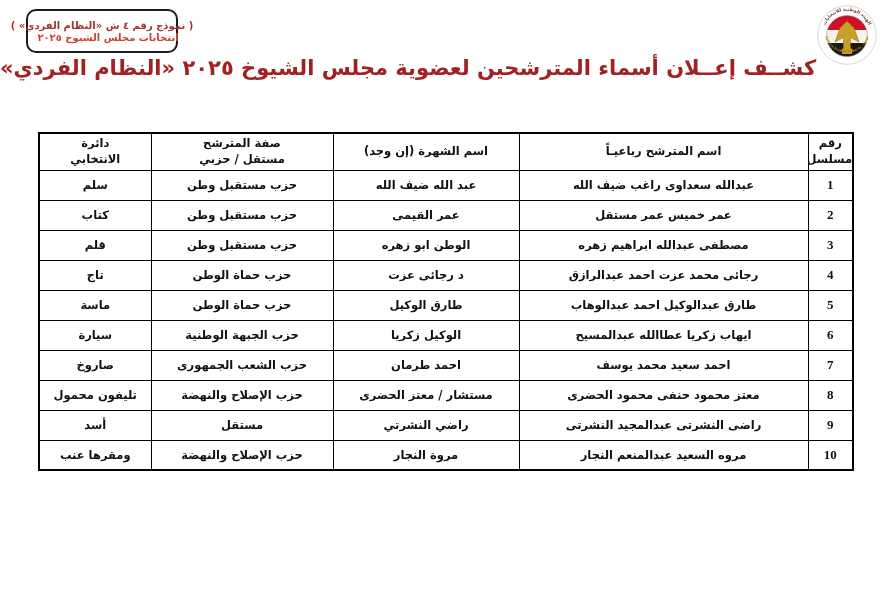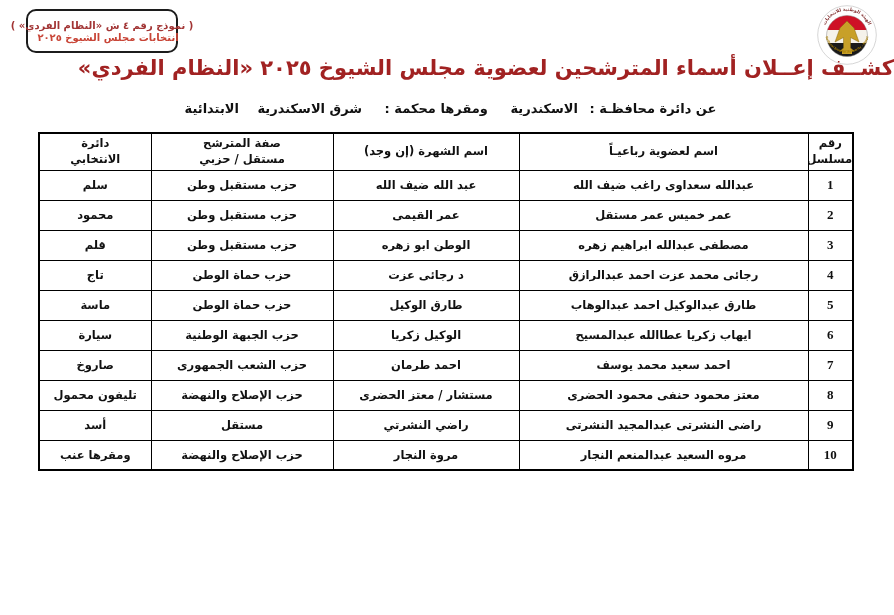--- a/index.html
+++ b/index.html
@@ -17,21 +17,21 @@
   }
   .stamp .l1 { font-size:10px; font-weight:bold; color:#a23434; white-space:nowrap; }
   .stamp .l2 { font-size:10px; font-weight:bold; color:#c84436; white-space:nowrap;margin-left:12px; }
 
   
   .logo { position:absolute; left:817px; top:5px; width:60px; height:60px; }
 
   
   .title {
     position:absolute; top:56px; left:0; width:100%;
-    text-align:right; font-size:21px; font-weight:bold; color:#a12222;
+    text-align:left; font-size:21px; font-weight:bold; color:#a12222;
     letter-spacing:0;
   }
   .subtitle {
     position:absolute; top:101px; left:0; width:100%;
     text-align:center; font-size:13px; font-weight:bold; color:#101010;
   }
   .subtitle span { display:inline-block; }
   .subtitle .gap-s { margin:0 7px; }
   .subtitle .gap-m { margin:0 11px; }
 
@@ -82,44 +82,37 @@
         <textPath href="#arcTop" startOffset="50%" text-anchor="middle">الهيئة الوطنية للانتخابات</textPath>
       </text>
       <text font-size="2.9" font-weight="bold" fill="#a67c00" font-family="DejaVu Sans, sans-serif">
         <textPath href="#arcBot" startOffset="50%" text-anchor="middle">National Election Authority - Egypt</textPath>
       </text>
     </svg>
   </div>
 
   <div class="title">كشــف إعــلان أسماء المترشحين لعضوية مجلس الشيوخ ٢٠٢٥ «النظام الفردي»</div>
 
-  <div class="subtitle">
-    <span>عن دائرة محافظـة :</span>
-    <span class="gap-s">الاسكندرية</span>
-    <span class="gap-m">ومقرها محكمة :</span>
-    <span class="gap-s">شرق الاسكندرية</span>
-    <span class="gap-s">الابتدائية</span>
-  </div>
 
   <div class="table-wrap">
     <table>
       <colgroup>
         <col style="width:45px">
         <col style="width:289px">
         <col style="width:186px">
         <col style="width:182px">
         <col style="width:112px">
       </colgroup>
       <thead>
         <tr>
           <th>
             <span class="hdr-2line">رقم</span>
             <span class="hdr-2line">مسلسل</span>
           </th>
-          <th>اسم لعضوية رباعيـاً</th>
+          <th>اسم المترشح رباعيـاً</th>
           <th>اسم الشهرة (إن وجد)</th>
           <th>
             <span class="hdr-2line">صفة المترشح</span>
             <span class="hdr-2line">مستقل / حزبي</span>
           </th>
           <th>
             <span class="hdr-2line">دائرة</span>
             <span class="hdr-2line">الانتخابي</span>
           </th>
         </tr>
@@ -130,21 +123,21 @@
             <td class="c-name">عبدالله سعداوى راغب ضيف الله</td>
             <td class="c-shohra">عبد الله ضيف الله</td>
             <td class="c-party">حزب مستقبل وطن</td>
             <td class="c-symbol">سلم</td>
           </tr>
           <tr>
             <td class="c-serial">2</td>
             <td class="c-name">عمر خميس عمر مستقل</td>
             <td class="c-shohra">عمر القيمى</td>
             <td class="c-party">حزب مستقبل وطن</td>
-            <td class="c-symbol">محمود</td>
+            <td class="c-symbol">كتاب</td>
           </tr>
           <tr>
             <td class="c-serial">3</td>
             <td class="c-name">مصطفى عبدالله ابراهيم زهره</td>
             <td class="c-shohra">الوطن ابو زهره</td>
             <td class="c-party">حزب مستقبل وطن</td>
             <td class="c-symbol">قلم</td>
           </tr>
           <tr>
             <td class="c-serial">4</td>

